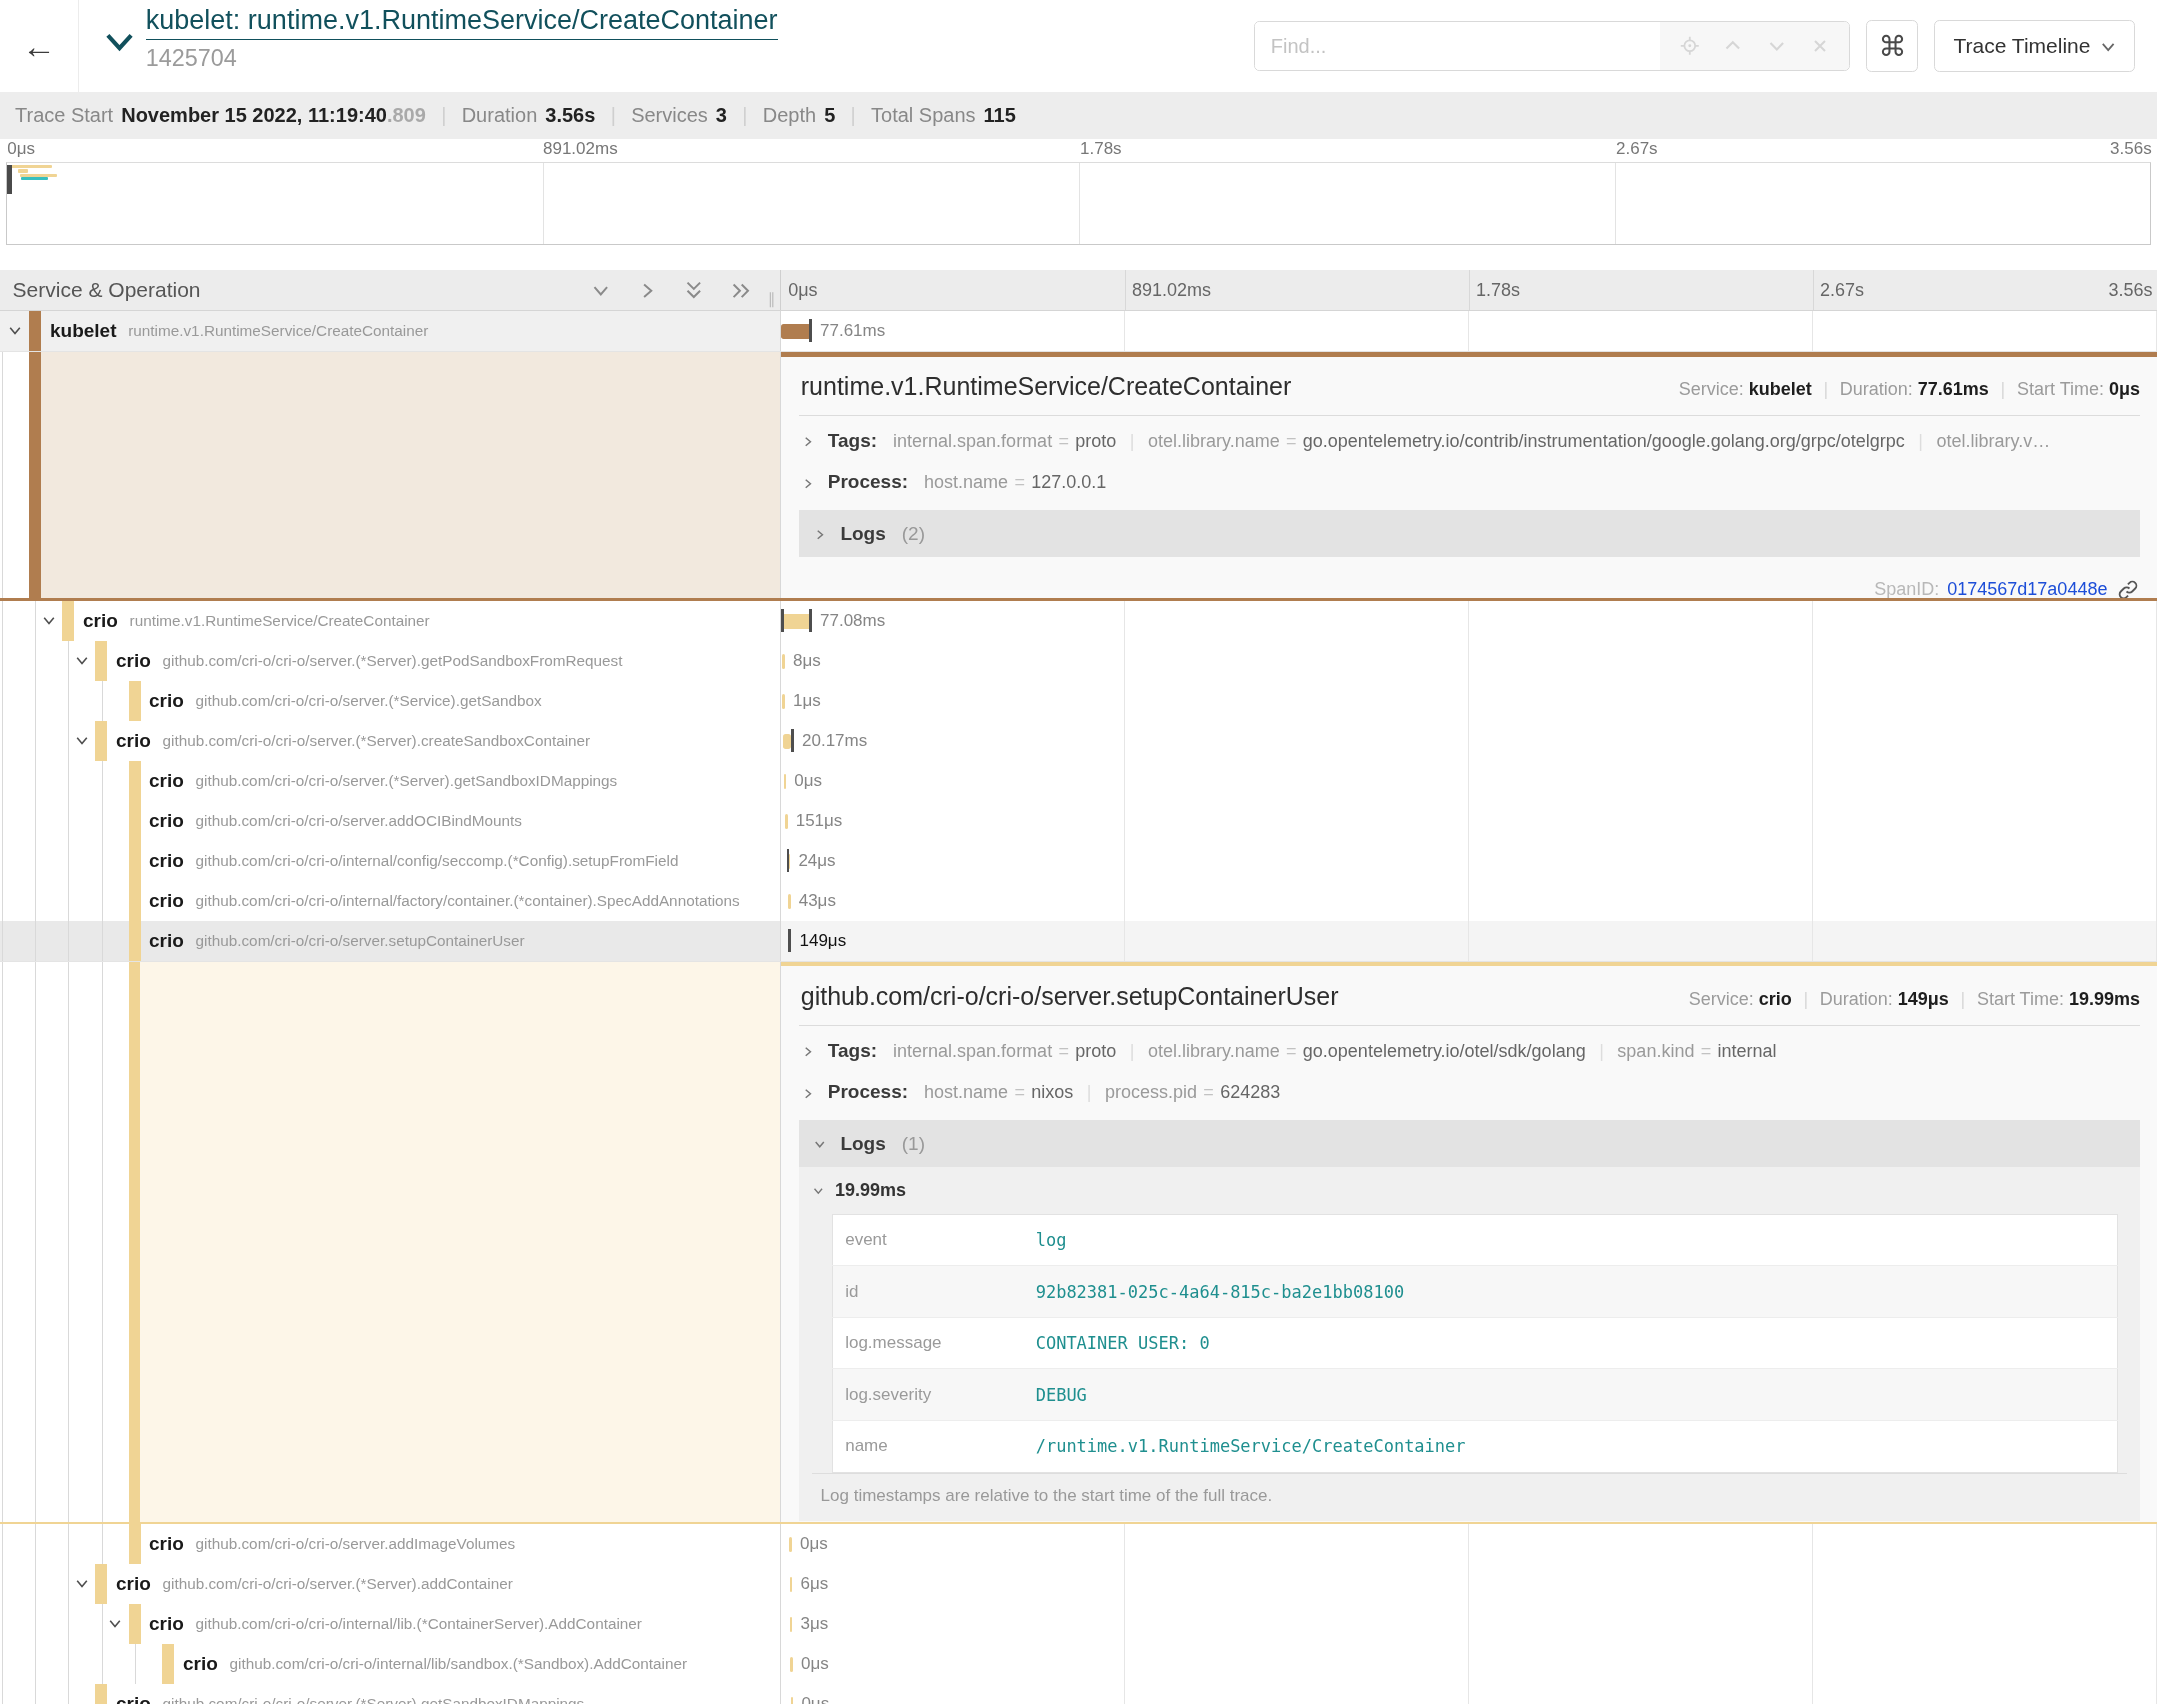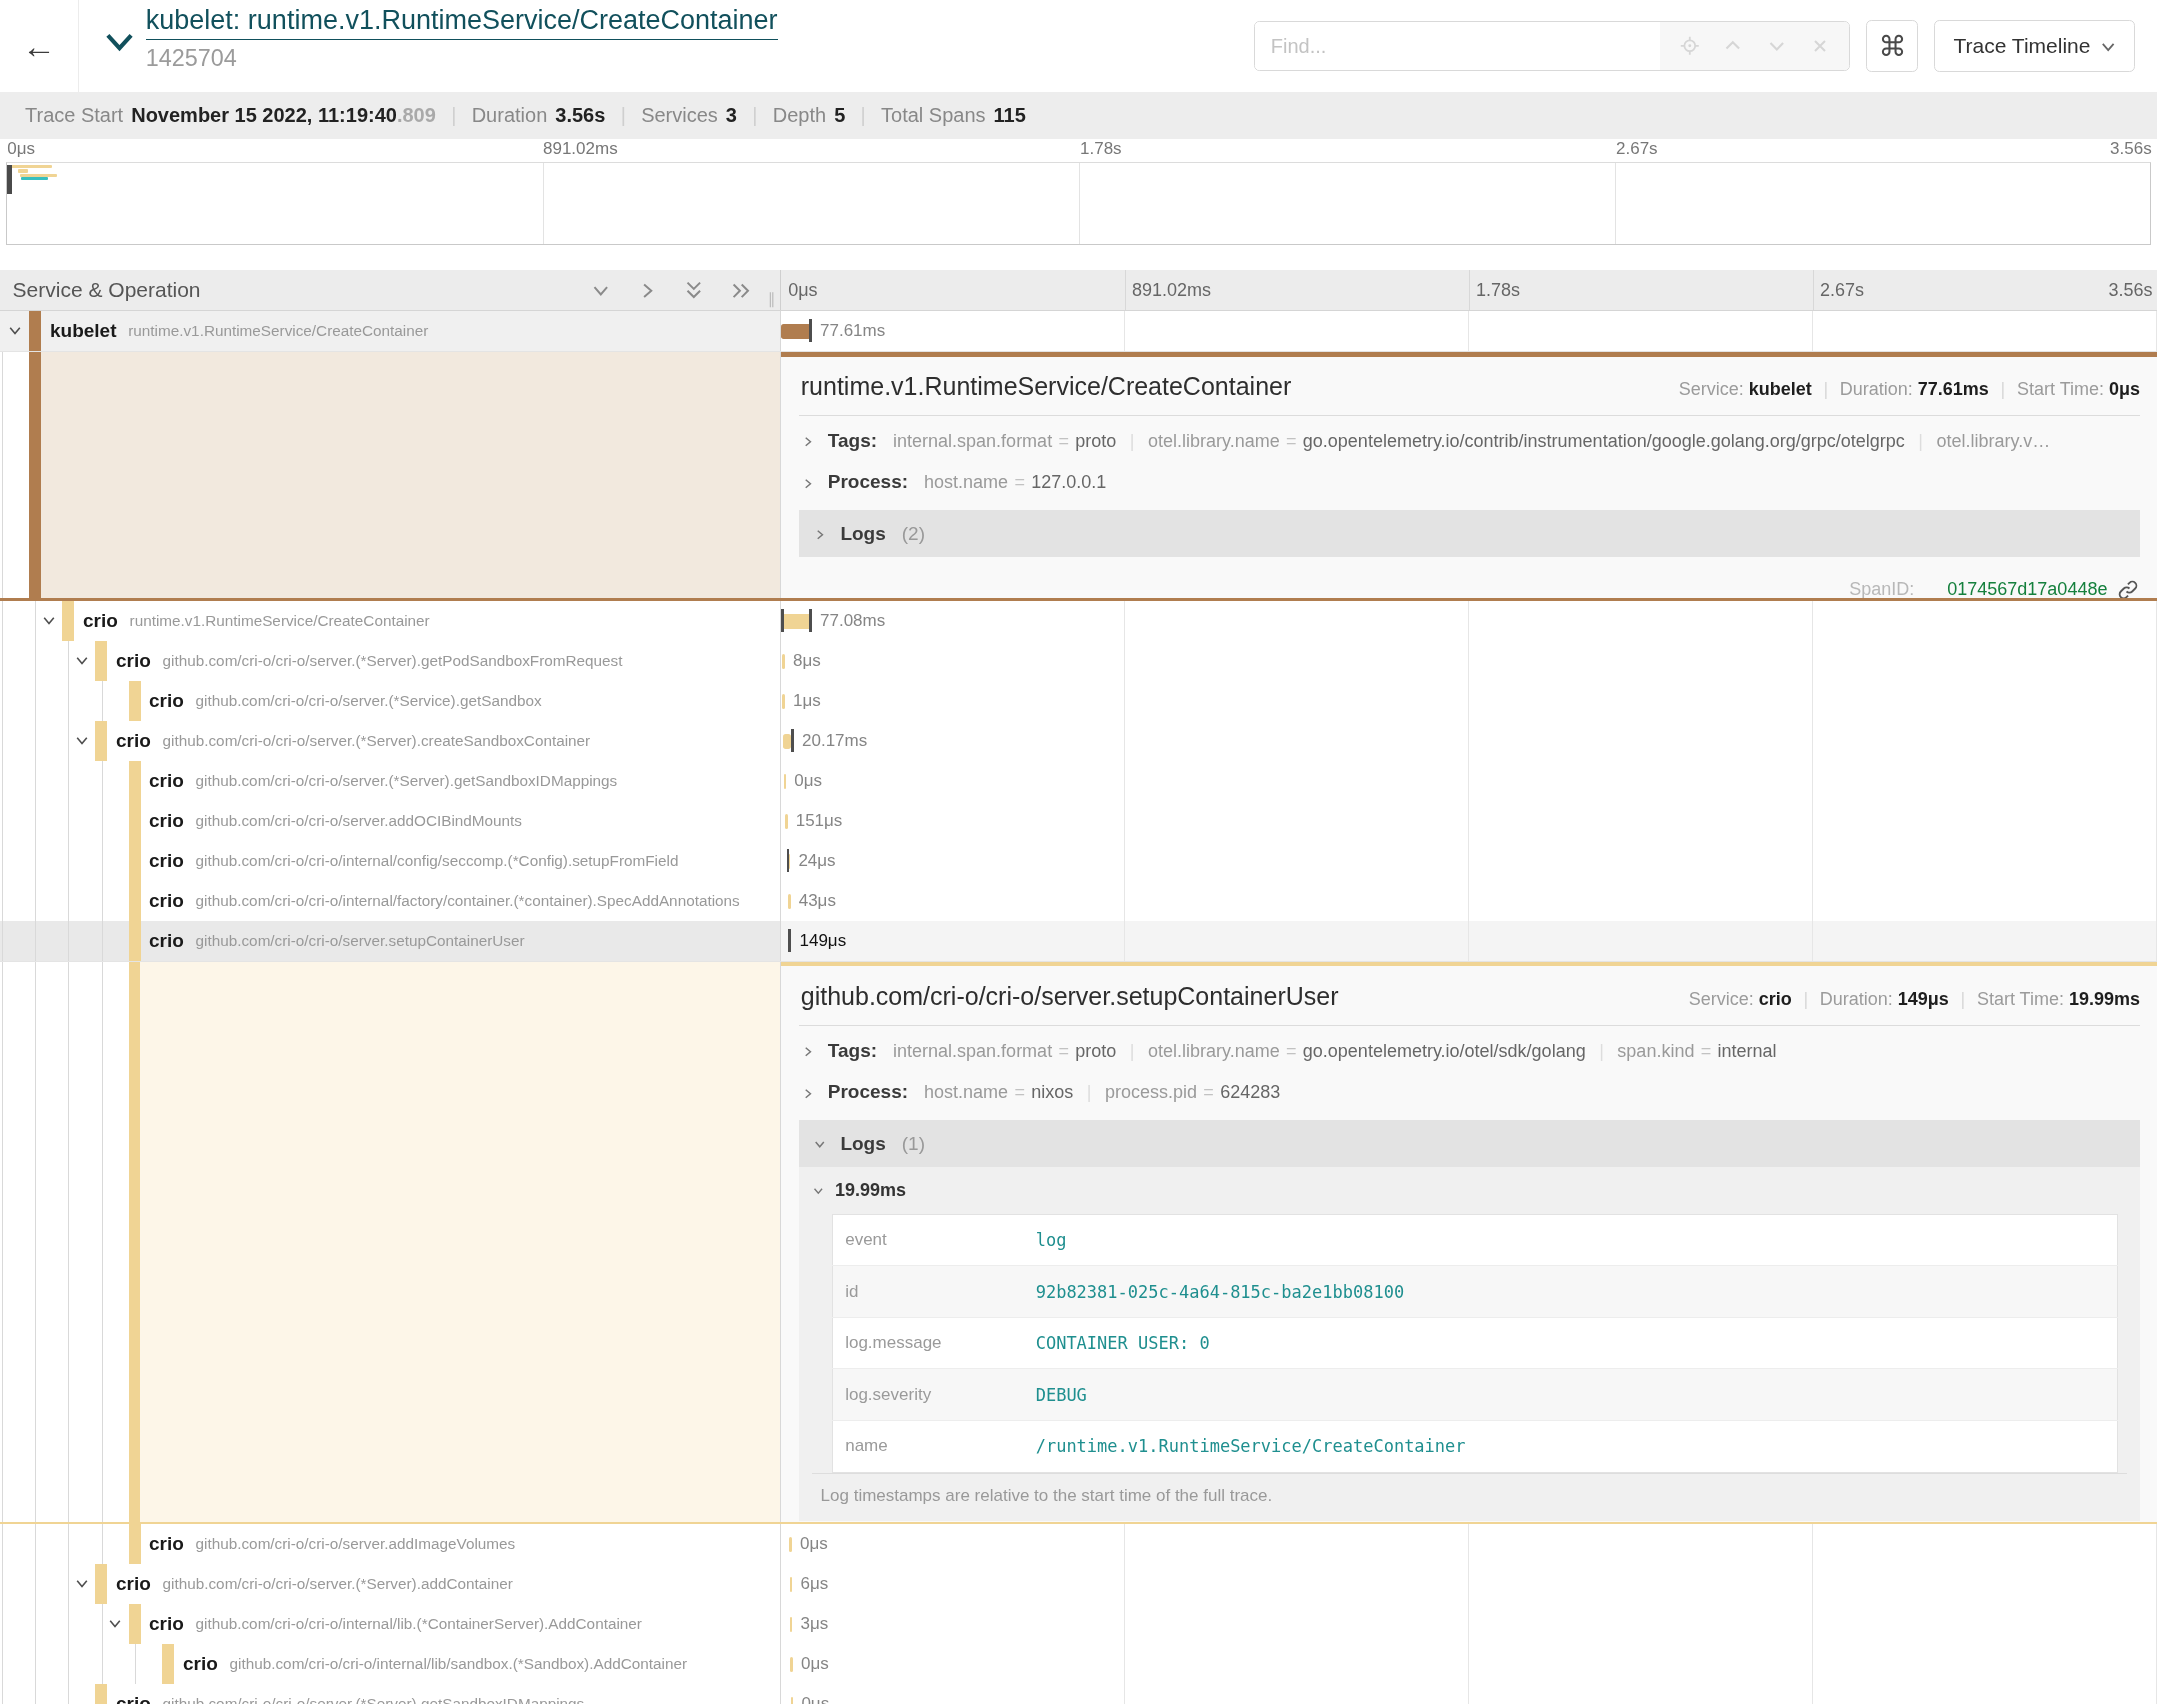--- a/index.html
+++ b/index.html
@@ -25,21 +25,21 @@
   .find-icons .fi { width:38px; text-align:center; color:#d6d6d6; }
   .kbd-btn { width:52px; height:52px; border:0.9px solid #d9d9d9; border-radius:5.4px; background:#fff;
              font-size:28px; color:#4a4a4a; cursor:pointer; }
   .view-btn { height:52px; border:0.9px solid #d9d9d9; border-radius:5.4px; background:#fff; font-size:21px;
               color:#333; padding:0 18px; display:flex; align-items:center; gap:10.8px; cursor:pointer;
               font-family:"Liberation Sans",sans-serif; }
   .view-btn .vchev { color:#666; }
 
   
   .summary { position:absolute; top:92px; left:0; right:0; height:47px; background:#ededed;
-             display:flex; align-items:center; padding-left:25px; font-size:20px; color:#888; }
+             display:flex; align-items:center; padding-left:15px; font-size:20px; color:#888; }
   .summary .val { color:#222; font-weight:bold; margin-left:8px; }
   .summary .sfx { color:#a9a9a9; font-weight:bold; }
   .summary .sep { color:#cfcfcf; margin:0 15.3px; }
 
   
   .mm-labels { position:absolute; top:137px; left:0; right:0; height:25px; font-size:17px; color:#777; }
   .mm-labels span { position:absolute; bottom:2.7px; white-space:nowrap; }
   .minimap { position:absolute; top:162px; left:6.3px; width:2145px; height:83px; background:#fff;
              border:0.9px solid #c9c9c9; border-top-color:#dcdcdc; }
   .mm-grid { position:absolute; top:0; bottom:0; width:0.9px; background:#e3e3e3; }
@@ -110,21 +110,21 @@
   .kvtable { margin:12.6px 0 0 20px; width:calc(100% - 29px); border:0.9px solid #e2e2e2; background:#fff;
              border-collapse:collapse; font-size:17px; }
   .kvtable td { padding:15.3px 12.6px; border-bottom:0.9px solid #ededed;margin-left:48px; }
   .kvtable tr:last-child td { border-bottom:none; }
   .kvtable tr:nth-child(even) td { background:#f7f7f7; }
   .kvtable .tk { color:#9a9a9a; width:191px; }
   .kvtable .tv { font-family:"DejaVu Sans Mono", monospace; color:#1F8F8F; }
   .log-note { padding:12.6px 9px; border-top:0.9px solid #ddd; color:#999; font-size:17px; }
   .spanid-row { display:flex; justify-content:flex-end; align-items:center; padding:12.6px 7.2px 5.4px 0; font-size:18px; }
   .spanid-row .sl { color:#b8b8b8; margin-right:8px; }
-  .spanid-row .sv { color:#15803d;margin-left:25px; }
+  .spanid-row .sv { color:#1d4ed8; }
   .spanid-row .link-icon { margin-left:10.8px; color:#555; cursor:pointer; }
   svg { vertical-align:middle; }
 </style>
 </head>
 <body>
 
 <div class="app">
 
   <header class="topbar">
     <button class="back-btn">←</button>

